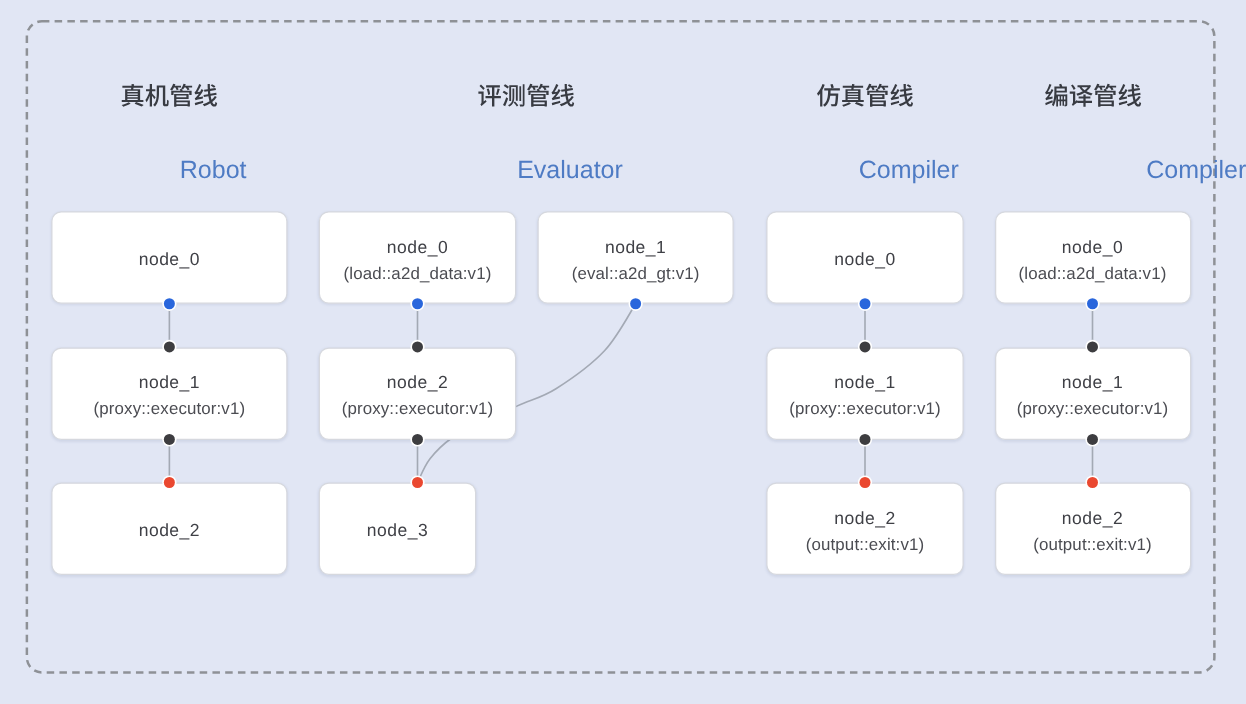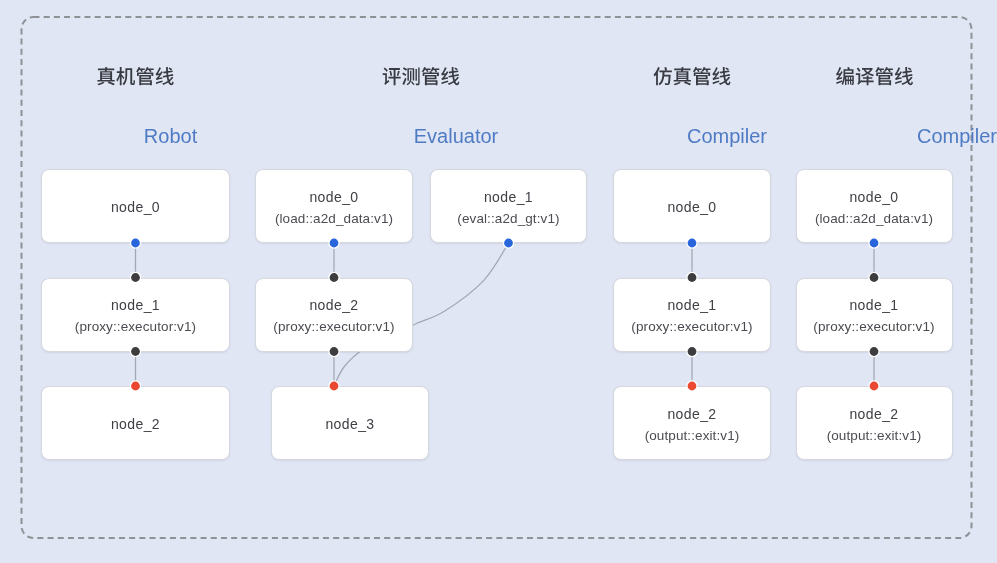--- a/index.html
+++ b/index.html
@@ -66,21 +66,21 @@
     <div class="node-type">(load::a2d_data:v1)</div>
   </div>
   <div class="node-card" style="left:430.0px;top:169.0px;width:157.0px">
     <div class="node-name">node_1</div>
     <div class="node-type">(eval::a2d_gt:v1)</div>
   </div>
   <div class="node-card" style="left:255.0px;top:277.5px;width:158.0px">
     <div class="node-name">node_2</div>
     <div class="node-type">(proxy::executor:v1)</div>
   </div>
-  <div class="node-card" style="left:271px;top:386.0px;width:158.0px">
+  <div class="node-card" style="left:255.0px;top:386.0px;width:126px">
     <div class="node-name">node_3</div>
   </div>
   <div class="node-card" style="left:613.0px;top:169.0px;width:158.0px">
     <div class="node-name">node_0</div>
   </div>
   <div class="node-card" style="left:613.0px;top:277.5px;width:158.0px">
     <div class="node-name">node_1</div>
     <div class="node-type">(proxy::executor:v1)</div>
   </div>
   <div class="node-card" style="left:613.0px;top:386.0px;width:158.0px">

